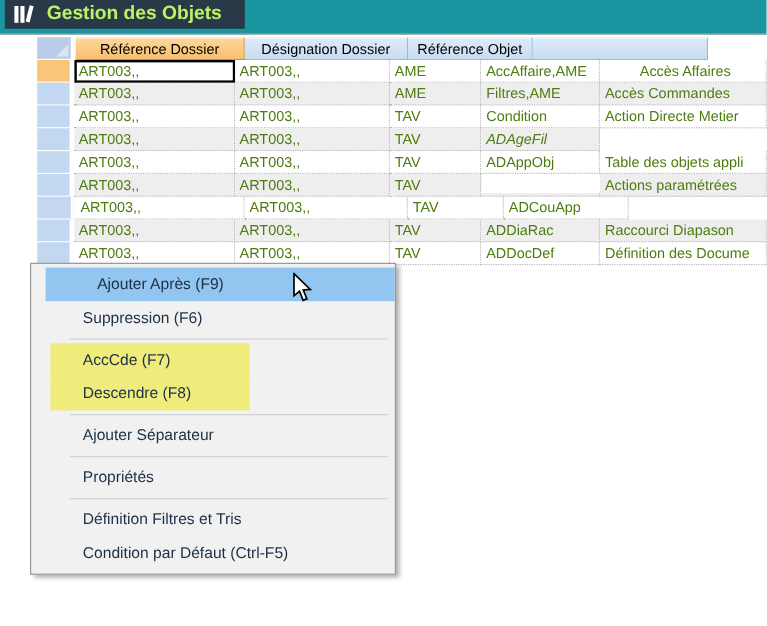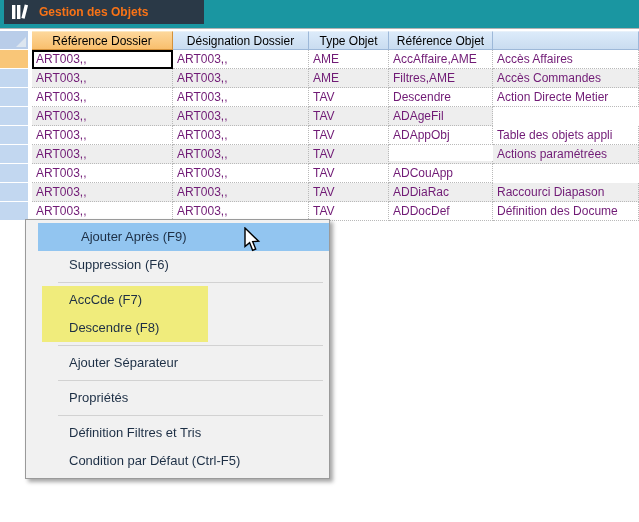--- a/index.html
+++ b/index.html
@@ -6,39 +6,39 @@
   html,body { background:#fff; }
   body { font-family:"Liberation Sans", sans-serif; }
   .stage { position:relative; width:639px; height:522px; background:#fff; overflow:hidden; }
 
   
   .titlebar { position:absolute; left:0; top:0; width:639px; height:29px;
               background:var(--teal); border-bottom:1px solid #b2b2b2; }
   .title-tab { position:absolute; left:4px; top:0; width:200px; height:24px;
                background:var(--navy); display:flex; align-items:center; }
   .title-icon { width:20px; height:18px; margin-left:7px; flex:0 0 auto; }
-  .title-text { color:#f97316; font-size:12px; font-weight:bold; margin-left:8px; white-space:nowrap; }
+  .title-text { color:#bef264; font-size:16px; font-weight:bold; margin-left:8px; white-space:nowrap; }
 
   
-  .grid { position:absolute; left:0; top:31px; width:639px; }
+  .grid { position:absolute; left:0; top:31px; width:639px;padding-left:31px; }
   .grid-row { display:flex; height:19px; }
   .hdr { height:19px; }
   .cell, .hcell { overflow:hidden; white-space:nowrap; font-size:12px; line-height:18px; }
   .hcell { text-align:center; color:#000;
            background:linear-gradient(#dcebfa,#c9dcf0);
            border-right:1px solid #9db8d8; border-top:1px solid #e8f1fa; border-bottom:1px solid #9db8d8; }
   .hcell.orange { background:linear-gradient(#fdd79b,#f9bf6d);
                   border-right:1px solid #d4913a; border-bottom:1px solid #d4913a; border-top:1px solid #fde7c0; }
   .corner { background:#b9cde9; border-right:2px solid #fff; border-bottom:1px solid #fff; position:relative; }
   .corner .tri { position:absolute; right:2px; bottom:2px; width:0; height:0;
                  border-left:10px solid transparent; border-bottom:10px solid #dde6f0; }
   .sel { border-right:2px solid #fff; border-bottom:1px solid #fff; }
   .sel.cur { background:#f9c678; }
   .sel.blue { background:#c2d7f0; }
-  .cell { padding-left:4px; color:#701a75;
+  .cell { padding-left:4px; color:#4d7c0f;
           border-right:1px dotted #b9b9b9; border-bottom:1px dotted #b9b9b9; }
   .row-even .cell { background:#fff; }
   .row-odd  .cell { background:#eeeeee; }
   .cell.selected { outline:2px solid #000; outline-offset:-2px; background:#fff; }
 
   
   .menu { position:absolute; left:25px; top:219px; width:305px;
           background:#f1f1f1; border:1px solid #9a9a9a; padding:3px 0;
           box-shadow:3px 3px 4px rgba(0,0,0,0.35); }
   .menu-item { height:28px; line-height:28px; padding-left:43px;
@@ -69,55 +69,54 @@
     </div>
   </div>
 
   <div class="grid">
     <div class="grid-row hdr" id="header-row">
       <div class="corner" style="width:30px">
         <div class="tri"></div>
       </div>
     <div class="hcell orange" style="width: 141px; margin-left: 2px;">Référence Dossier</div>
         <div class="hcell" style="width: 136px;">Désignation Dossier</div>
-        <div class="hcell" style="width: 80px;">Type Objet</div>
         <div class="hcell" style="width: 104px;">Référence Objet</div>
         <div class="hcell" style="width: 146px;"></div>
       </div>
     <div id="rows-host">
         <div class="grid-row row-even">
           <div class="sel cur" style="width: 30px;"></div>
           <div class="cell selected" style="width: 141px; margin-left: 2px;">ART003,,</div>
           <div class="cell" style="width: 136px;">ART003,,</div>
           <div class="cell" style="width: 80px;">AME</div>
           <div class="cell" style="width: 104px;">AccAffaire,AME</div>
-          <div class="cell" style="width: 146px;">Accès Affaires</div>
+          <div class="cell" style="width: 146px; text-align: center;">Accès Affaires</div>
         </div>
         <div class="grid-row row-odd">
           <div class="sel blue" style="width: 30px;"></div>
           <div class="cell" style="width: 141px; margin-left: 2px;">ART003,,</div>
           <div class="cell" style="width: 136px;">ART003,,</div>
           <div class="cell" style="width: 80px;">AME</div>
           <div class="cell" style="width: 104px;">Filtres,AME</div>
           <div class="cell" style="width: 146px;">Accès Commandes</div>
         </div>
         <div class="grid-row row-even">
           <div class="sel blue" style="width: 30px;"></div>
           <div class="cell" style="width: 141px; margin-left: 2px;">ART003,,</div>
           <div class="cell" style="width: 136px;">ART003,,</div>
           <div class="cell" style="width: 80px;">TAV</div>
-          <div class="cell" style="width: 104px;">Descendre</div>
+          <div class="cell" style="width: 104px;">Condition</div>
           <div class="cell" style="width: 146px;">Action Directe Metier</div>
         </div>
         <div class="grid-row row-odd">
           <div class="sel blue" style="width: 30px;"></div>
           <div class="cell" style="width: 141px; margin-left: 2px;">ART003,,</div>
           <div class="cell" style="width: 136px;">ART003,,</div>
           <div class="cell" style="width: 80px;">TAV</div>
-          <div class="cell" style="width: 104px;">ADAgeFil</div>
+          <div class="cell" style="width: 104px; font-style: italic;">ADAgeFil</div>
           <div class="cell" style="width: 146px; margin-top: 25px;">Filtre Agenda</div>
         </div>
         <div class="grid-row row-even">
           <div class="sel blue" style="width: 30px;"></div>
           <div class="cell" style="width: 141px; margin-left: 2px;">ART003,,</div>
           <div class="cell" style="width: 136px;">ART003,,</div>
           <div class="cell" style="width: 80px;">TAV</div>
           <div class="cell" style="width: 104px;">ADAppObj</div>
           <div class="cell" style="width: 146px;">Table des objets appli</div>
         </div>

